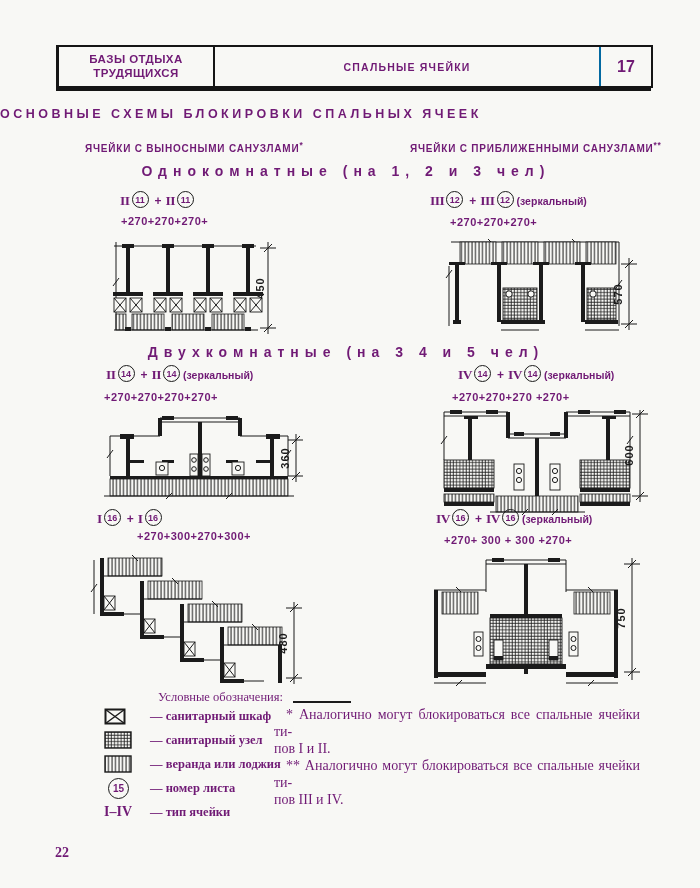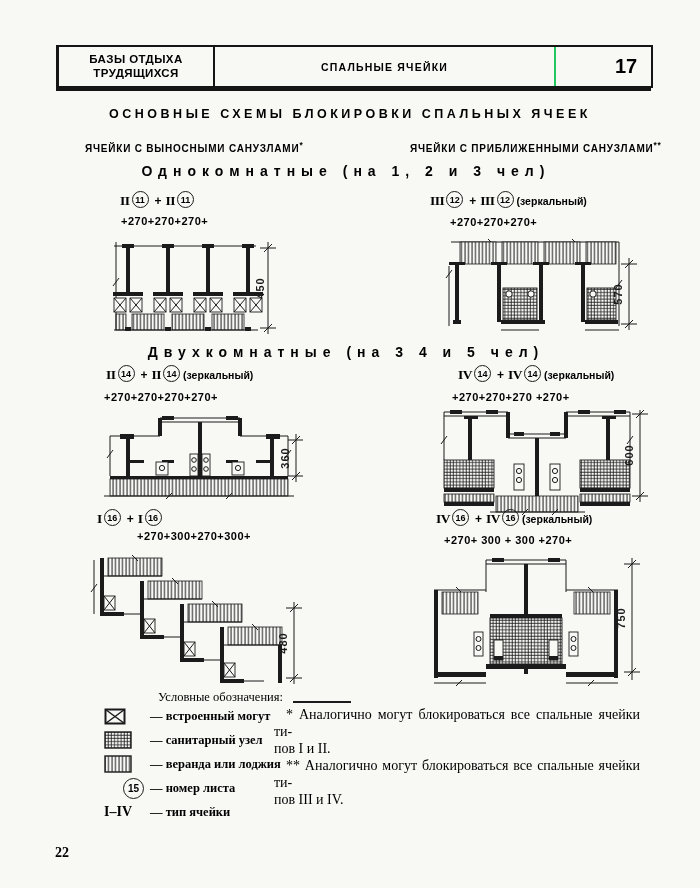--- a/index.html
+++ b/index.html
@@ -1,28 +1,28 @@
 <!DOCTYPE html>
 <html><head>
 <meta charset="utf-8">
 <style>
   html,body{margin:0;padding:0;}
   body{width:700px;height:888px;background:#e8e8e6;font-family:"Liberation Sans",sans-serif;}
-  .page{position:relative;width:700px;height:888px;background:#f8f8f5;color:#000000;overflow:hidden;}
+  .page{position:relative;width:700px;height:888px;background:#f8f8f5;color:#701a75;overflow:hidden;}
   .abs{position:absolute;}
 
   
   .hbox{left:56px;top:45px;width:592px;height:39px;border:2px solid #151515;border-left-width:3px;display:flex;align-items:stretch;}
   .hcell{display:flex;align-items:center;justify-content:center;text-align:center;}
   .h-org{width:138px;border-right:2px solid #151515;font-weight:bold;font-size:11.5px;line-height:1.2;letter-spacing:.4px;padding:0 8px;}
   .h-subj{flex:1;font-weight:bold;font-size:10.5px;letter-spacing:1.2px;}
-  .h-sheet{width:50px;border-left:2px solid #22c55e;font-weight:bold;font-size:20px;padding-left:45px;}
+  .h-sheet{width:50px;border-left:2px solid #0369a1;font-weight:bold;font-size:16px;}
   .hrule{left:56px;top:88px;width:595px;height:3px;background:#151515;}
 
-  .main-title{left:0;top:107px;width:700px;text-align:center;font-weight:bold;font-size:12.5px;letter-spacing:3.5px;white-space:nowrap;}
+  .main-title{left:0;top:107px;width:700px;font-weight:bold;font-size:12.5px;letter-spacing:3.5px;white-space:nowrap;}
   .colhead{top:140px;font-weight:bold;font-size:10px;letter-spacing:.8px;white-space:nowrap;}
   .sechead{width:692px;text-align:center;font-weight:bold;font-size:14px;letter-spacing:6px;white-space:nowrap;}
 
   .scheme-label{font-weight:bold;font-size:12px;white-space:nowrap;display:flex;align-items:center;}
   .roman{font-family:"Liberation Serif",serif;font-weight:bold;font-size:13.5px;letter-spacing:-.5px;}
   .circ{display:inline-flex;align-items:center;justify-content:center;width:15px;height:15px;border:1.6px solid #1b1b1b;border-radius:50%;font-size:9px;font-weight:bold;margin:0 2px;position:relative;top:-1px;letter-spacing:0;}
   .op{margin:0 4px;font-size:12px;}
   .sfx{font-size:10.5px;font-weight:bold;margin-left:1px;}
   .dims{font-weight:bold;font-size:11px;letter-spacing:.5px;white-space:nowrap;}
 
@@ -31,21 +31,21 @@
   svg.plan .o{fill:#f8f8f5;stroke:#1b1b1b;stroke-width:.9;}
   svg.plan .vh{fill:url(#vh);stroke:#1b1b1b;stroke-width:.8;}
   svg.plan .xh{fill:url(#xh);stroke:#1b1b1b;stroke-width:.9;}
   .dimtxt{font-family:"Liberation Sans",sans-serif;font-size:11px;font-weight:bold;letter-spacing:1px;fill:#1b1b1b;}
 
   
   .legend-title{left:158px;top:690px;font-family:"Liberation Serif",serif;font-weight:normal;font-size:12.5px;}
   .lrow{left:104px;display:flex;align-items:center;height:20px;}
   .lsym{width:46px;display:flex;justify-content:flex-start;align-items:center;}
   .llab{font-family:"Liberation Serif",serif;font-weight:bold;font-size:12.5px;white-space:nowrap;}
-  .lcirc{display:inline-flex;align-items:center;justify-content:center;width:19px;height:19px;border:1.7px solid #1b1b1b;border-radius:50%;font-size:10px;font-weight:bold;font-family:"Liberation Sans",sans-serif;margin-left:19px;}
+  .lcirc{display:inline-flex;align-items:center;justify-content:center;width:19px;height:19px;border:1.7px solid #1b1b1b;border-radius:50%;font-size:10px;font-weight:bold;font-family:"Liberation Sans",sans-serif;margin-left:4px;}
   .ltype{font-family:Liberation Serif, serif;font-weight:bold;font-size:14px;}
 
   
   .fn-rule{left:293px;top:701px;width:58px;height:2px;background:#1b1b1b;}
   .footnotes{left:274px;top:706px;width:366px;font-family:"Liberation Serif",serif;font-size:14px;line-height:1.22;}
   .fn-line{white-space:normal;}
   .fn-line.just{text-align:justify;text-align-last:justify;text-indent:12px;}
 
   .pagenum{left:55px;top:845px;font-family:"Liberation Serif",serif;font-weight:bold;font-size:14px;}
 </style>
@@ -495,21 +495,21 @@
   </svg>
 
   <div class="abs legend-title">Условные обозначения:</div>
   <div class="abs lrow" style="top:706px;">
     <span class="lsym">
       <svg width="22" height="17" viewBox="0 0 22 17">
           <rect x="1.5" y="1.5" width="19" height="14" fill="none" stroke="#1b1b1b" stroke-width="2"></rect>
           <path d="M1.5 1.5 L20.5 15.5 M1.5 15.5 L20.5 1.5" stroke="#1b1b1b" stroke-width="1.4"></path>
         </svg>
     </span>
-    <span class="llab">— встроенный могут</span>
+    <span class="llab">— санитарный шкаф</span>
   </div>
   <div class="abs lrow" style="top:754px;">
     <span class="lsym">
       <svg width="28" height="18" viewBox="0 0 28 18">
           <rect x="1" y="1" width="26" height="16" fill="url(#vh)" stroke="#1b1b1b" stroke-width="1.4"></rect>
         </svg>
     </span>
     <span class="llab">— веранда или лоджия</span>
   </div>
   <div class="abs lrow" style="top:730px;">

